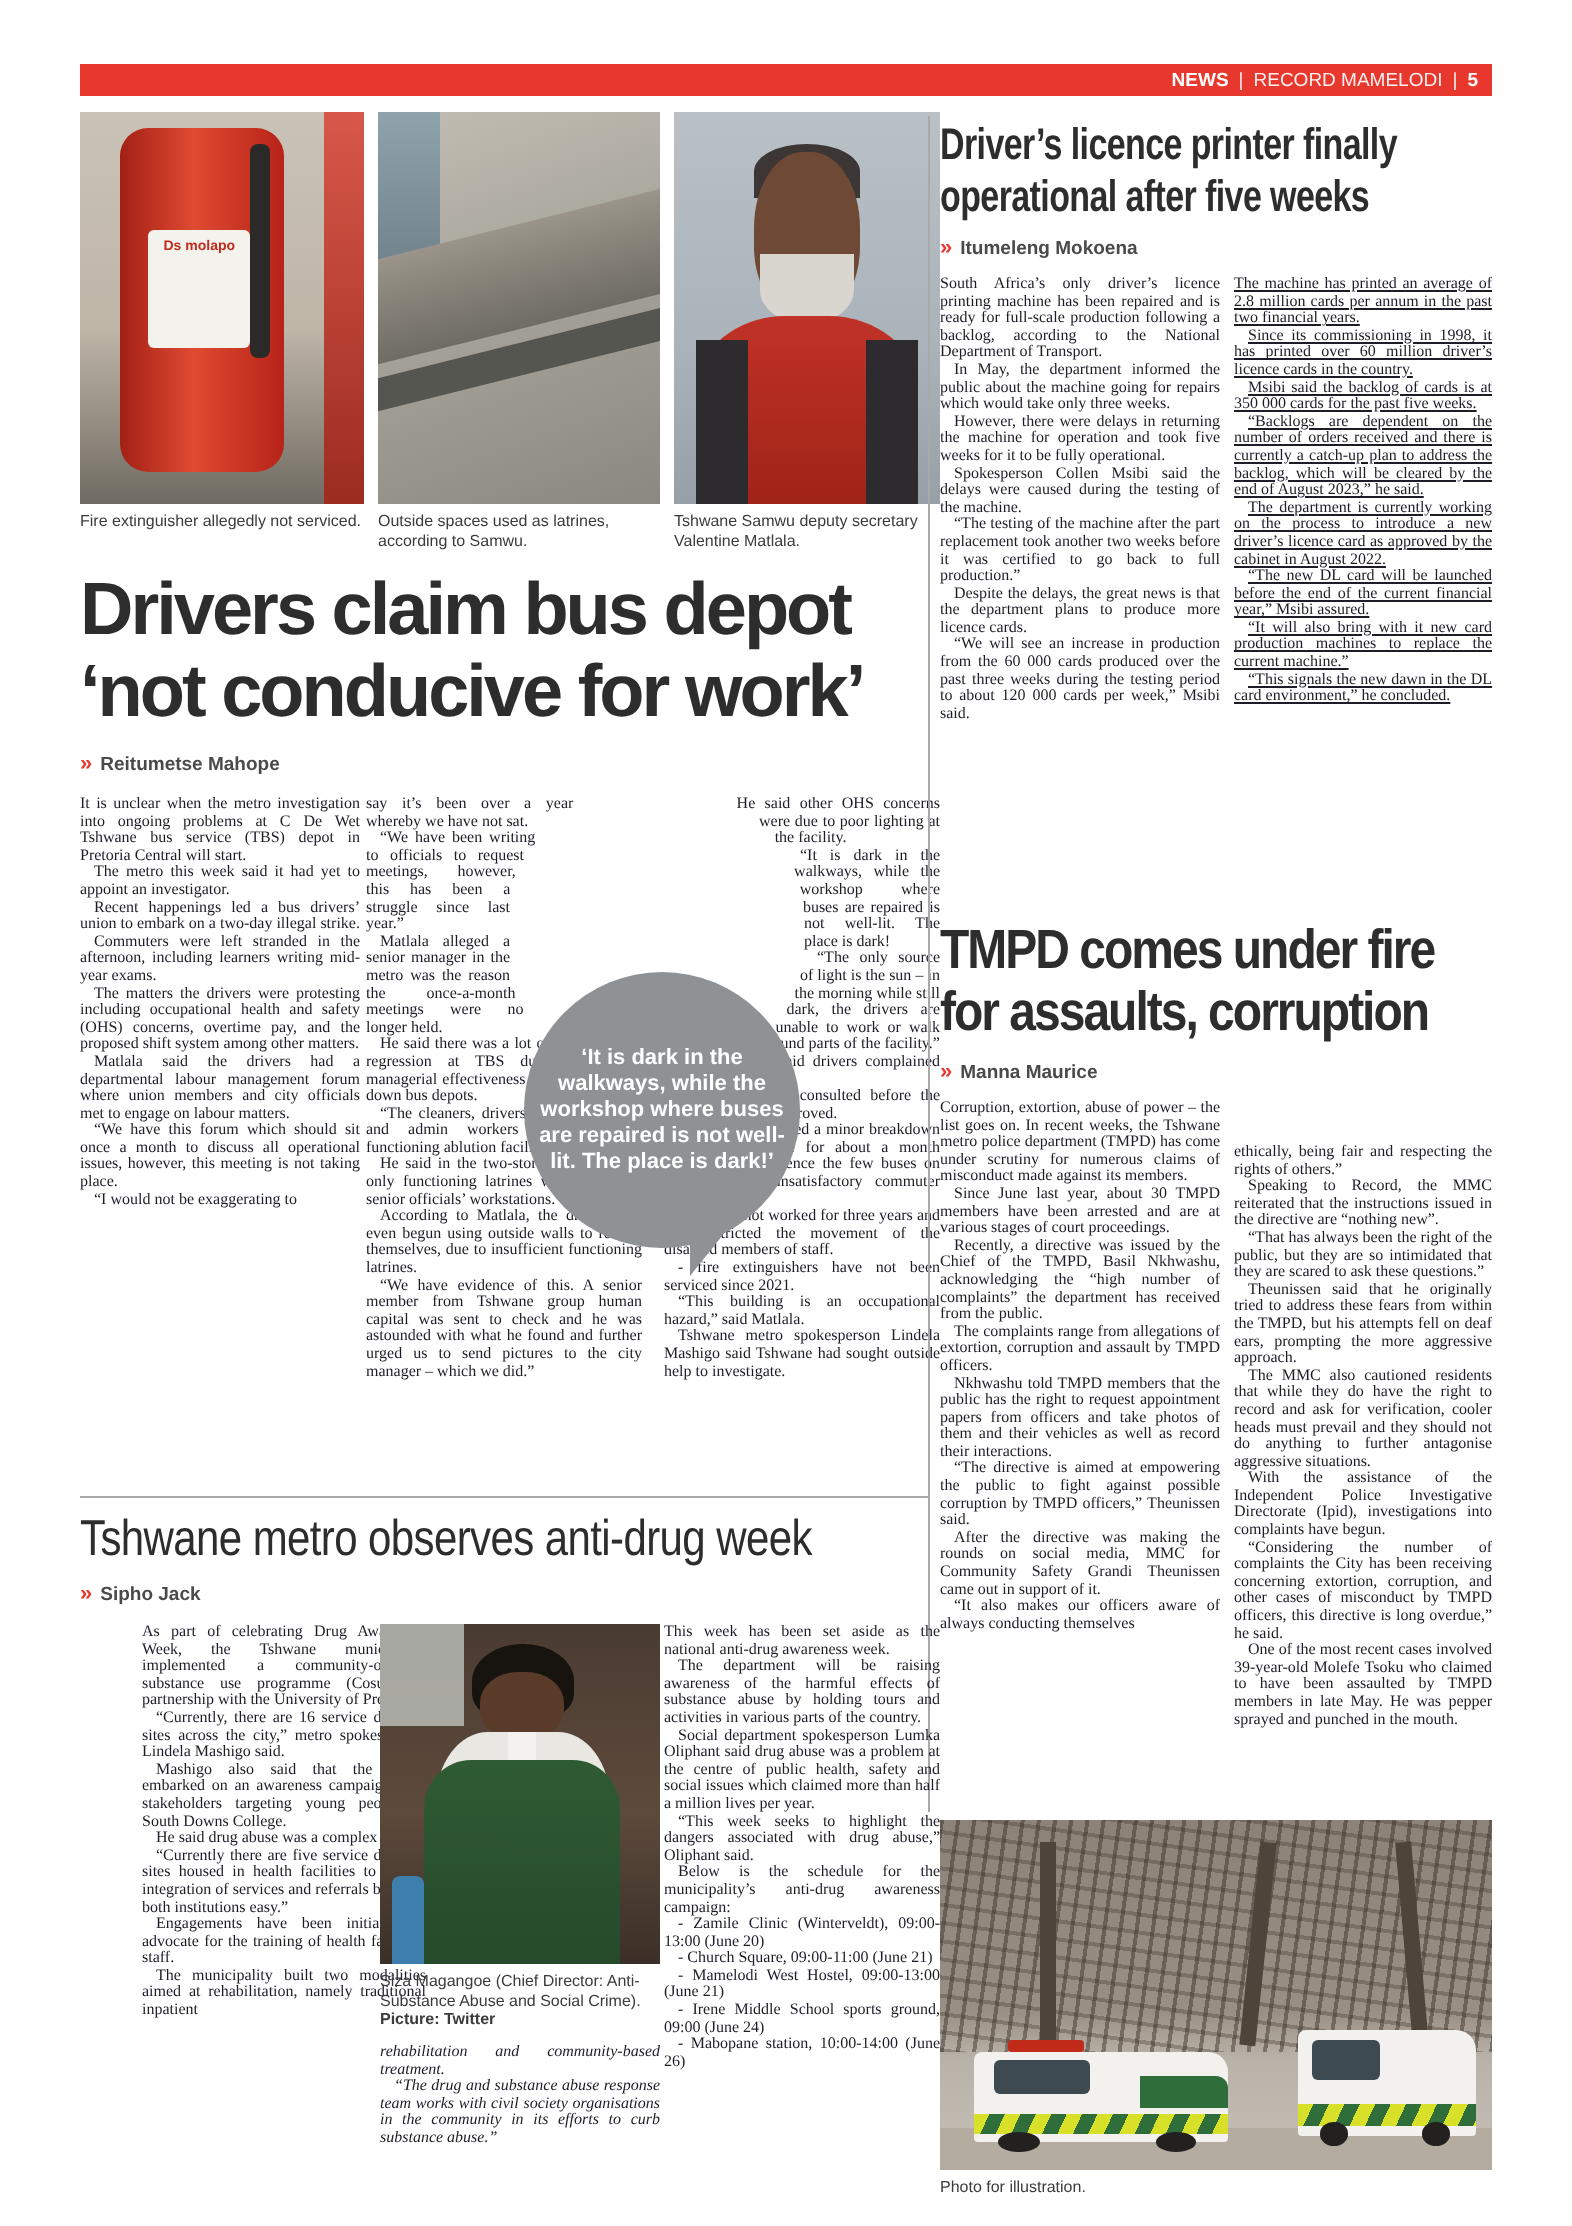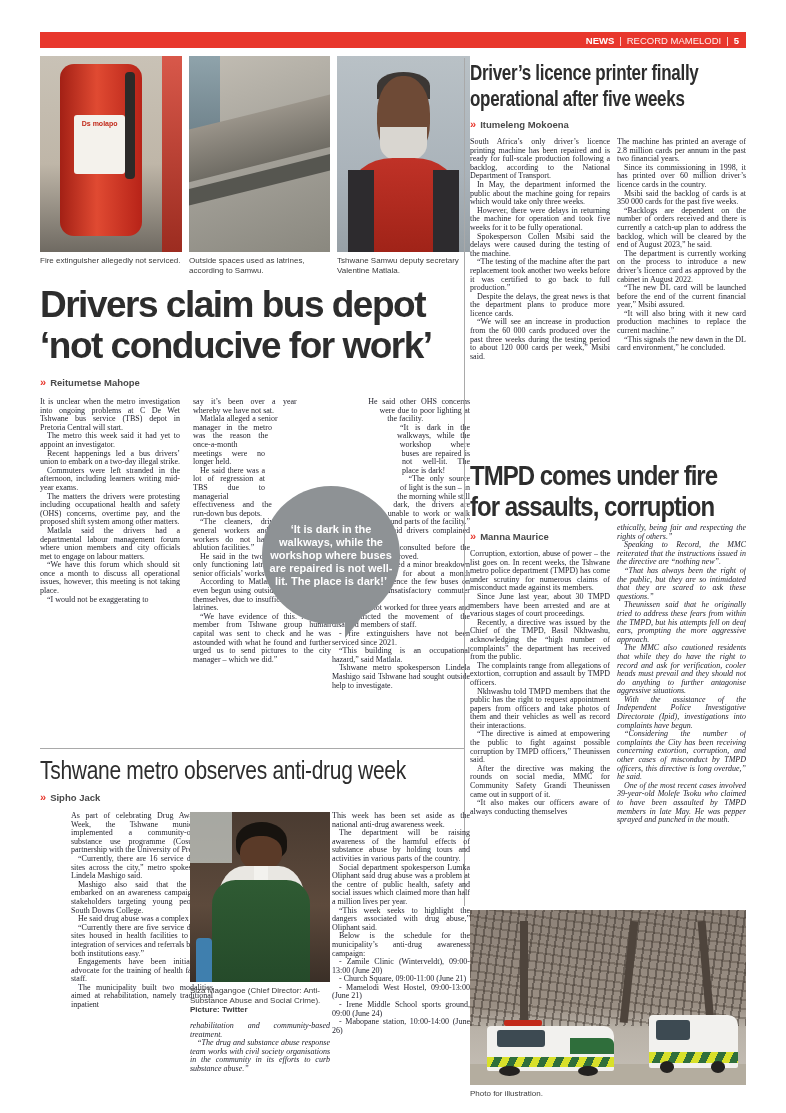--- a/index.html
+++ b/index.html
@@ -166,23 +166,24 @@
   <div class="col" style="left:40px;top:398px;width:140px;height:294px;">
       <p class="para">It is unclear when the metro investigation into ongoing problems at C De Wet Tshwane bus service (TBS) depot in Pretoria Central will start.</p>
       <p class="para">The metro this week said it had yet to appoint an investigator.</p>
       <p class="para">Recent happenings led a bus drivers’ union to embark on a two-day illegal strike.</p>
       <p class="para">Commuters were left stranded in the afternoon, including learners writing mid-year exams.</p>
       <p class="para">The matters the drivers were protesting including occupational health and safety (OHS) concerns, overtime pay, and the proposed shift system among other matters.</p>
       <p class="para">Matlala said the drivers had a departmental labour management forum where union members and city officials met to engage on labour matters.</p>
       <p class="para">“We have this forum which should sit once a month to discuss all operational issues, however, this meeting is not taking place.</p>
       <p class="para">“I would not be exaggerating to</p>
     </div>
-  <div class="col" style="left:193px;top:398px;width:138px;height:294px;">
+  <div class="col" style="left:183px;top:398px;width:138px;height:294px;">
     <div class="pq-spacer sp-right"></div>
   <p class="para">say it’s been over a year whereby we have not sat.</p>
+      <p class="para">“We have been writing to officials to request meetings, however, this has been a struggle since last year.”</p>
       <p class="para">Matlala alleged a senior manager in the metro was the reason the once-a-month meetings were no longer held.</p>
       <p class="para">He said there was a lot of regression at TBS due to managerial effectiveness and the run-down bus depots.</p>
       <p class="para">“The cleaners, drivers, general workers and admin workers do not have functioning ablution facilities.”</p>
       <p class="para">He said in the two-storey building, the only functioning latrines were closed to senior officials’ workstations.</p>
       <p class="para">According to Matlala, the drivers had even begun using outside walls to relieve themselves, due to insufficient functioning latrines.</p>
       <p class="para">“We have evidence of this. A senior member from Tshwane group human capital was sent to check and he was astounded with what he found and further urged us to send pictures to the city manager – which we did.”</p>
     </div>
   <div class="col" style="left:332px;top:398px;width:138px;height:294px;">
     <div class="pq-spacer sp-left"></div>
   <p class="para">He said other OHS concerns were due to poor lighting at the facility.</p>
@@ -212,21 +213,21 @@
   </div>
   <div class="col" style="left:470px;top:138px;width:140px;height:318px;">
       <p class="para">South Africa’s only driver’s licence printing machine has been repaired and is ready for full-scale production following a backlog, according to the National Department of Transport.</p>
       <p class="para">In May, the department informed the public about the machine going for repairs which would take only three weeks.</p>
       <p class="para">However, there were delays in returning the machine for operation and took five weeks for it to be fully operational.</p>
       <p class="para">Spokesperson Collen Msibi said the delays were caused during the testing of the machine.</p>
       <p class="para">“The testing of the machine after the part replacement took another two weeks before it was certified to go back to full production.”</p>
       <p class="para">Despite the delays, the great news is that the department plans to produce more licence cards.</p>
       <p class="para">“We will see an increase in production from the 60 000 cards produced over the past three weeks during the testing period to about 120 000 cards per week,” Msibi said.</p>
     </div>
-  <div class="col" style="left:617px;top:138px;width:129px;height:318px;">
+  <div class="col" style="left:617px;top:138px;width:129px;height:318px;text-decoration:underline;">
       <p class="para">The machine has printed an average of 2.8 million cards per annum in the past two financial years.</p>
       <p class="para">Since its commissioning in 1998, it has printed over 60 million driver’s licence cards in the country.</p>
       <p class="para">Msibi said the backlog of cards is at 350 000 cards for the past five weeks.</p>
       <p class="para">“Backlogs are dependent on the number of orders received and there is currently a catch-up plan to address the backlog, which will be cleared by the end of August 2023,” he said.</p>
       <p class="para">The department is currently working on the process to introduce a new driver’s licence card as approved by the cabinet in August 2022.</p>
       <p class="para">“The new DL card will be launched before the end of the current financial year,” Msibi assured.</p>
       <p class="para">“It will also bring with it new card production machines to replace the current machine.”</p>
       <p class="para">“This signals the new dawn in the DL card environment,” he concluded.</p>
     </div>
 
@@ -238,21 +239,21 @@
   <div class="col" style="left:470px;top:550px;width:140px;height:356px;">
       <p class="para">Corruption, extortion, abuse of power – the list goes on. In recent weeks, the Tshwane metro police department (TMPD) has come under scrutiny for numerous claims of misconduct made against its members.</p>
       <p class="para">Since June last year, about 30 TMPD members have been arrested and are at various stages of court proceedings.</p>
       <p class="para">Recently, a directive was issued by the Chief of the TMPD, Basil Nkhwashu, acknowledging the “high number of complaints” the department has received from the public.</p>
       <p class="para">The complaints range from allegations of extortion, corruption and assault by TMPD officers.</p>
       <p class="para">Nkhwashu told TMPD members that the public has the right to request appointment papers from officers and take photos of them and their vehicles as well as record their interactions.</p>
       <p class="para">“The directive is aimed at empowering the public to fight against possible corruption by TMPD officers,” Theunissen said.</p>
       <p class="para">After the directive was making the rounds on social media, MMC for Community Safety Grandi Theunissen came out in support of it.</p>
       <p class="para">“It also makes our officers aware of always conducting themselves</p>
     </div>
-  <div class="col" style="left:617px;top:524px;width:129px;height:356px;font-style:italic;">
+  <div class="col" style="left:617px;top:572px;width:129px;height:356px;">
       <p class="para">ethically, being fair and respecting the rights of others.”</p>
       <p class="para">Speaking to Record, the MMC reiterated that the instructions issued in the directive are “nothing new”.</p>
       <p class="para">“That has always been the right of the public, but they are so intimidated that they are scared to ask these questions.”</p>
       <p class="para">Theunissen said that he originally tried to address these fears from within the TMPD, but his attempts fell on deaf ears, prompting the more aggressive approach.</p>
       <p class="para">The MMC also cautioned residents that while they do have the right to record and ask for verification, cooler heads must prevail and they should not do anything to further antagonise aggressive situations.</p>
       <p class="para">With the assistance of the Independent Police Investigative Directorate (Ipid), investigations into complaints have begun.</p>
       <p class="para">“Considering the number of complaints the City has been receiving concerning extortion, corruption, and other cases of misconduct by TMPD officers, this directive is long overdue,” he said.</p>
       <p class="para">One of the most recent cases involved 39-year-old Molefe Tsoku who claimed to have been assaulted by TMPD members in late May. He was pepper sprayed and punched in the mouth.</p>
     </div>
 

